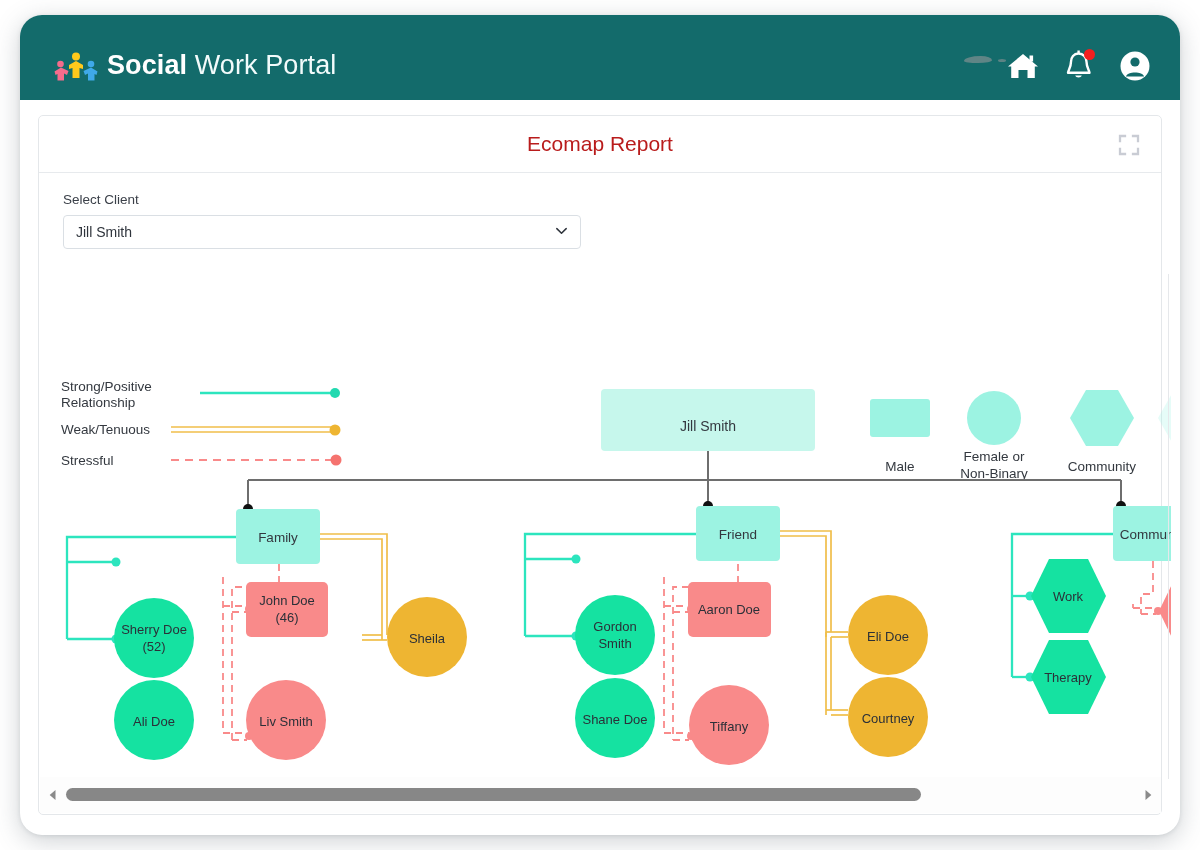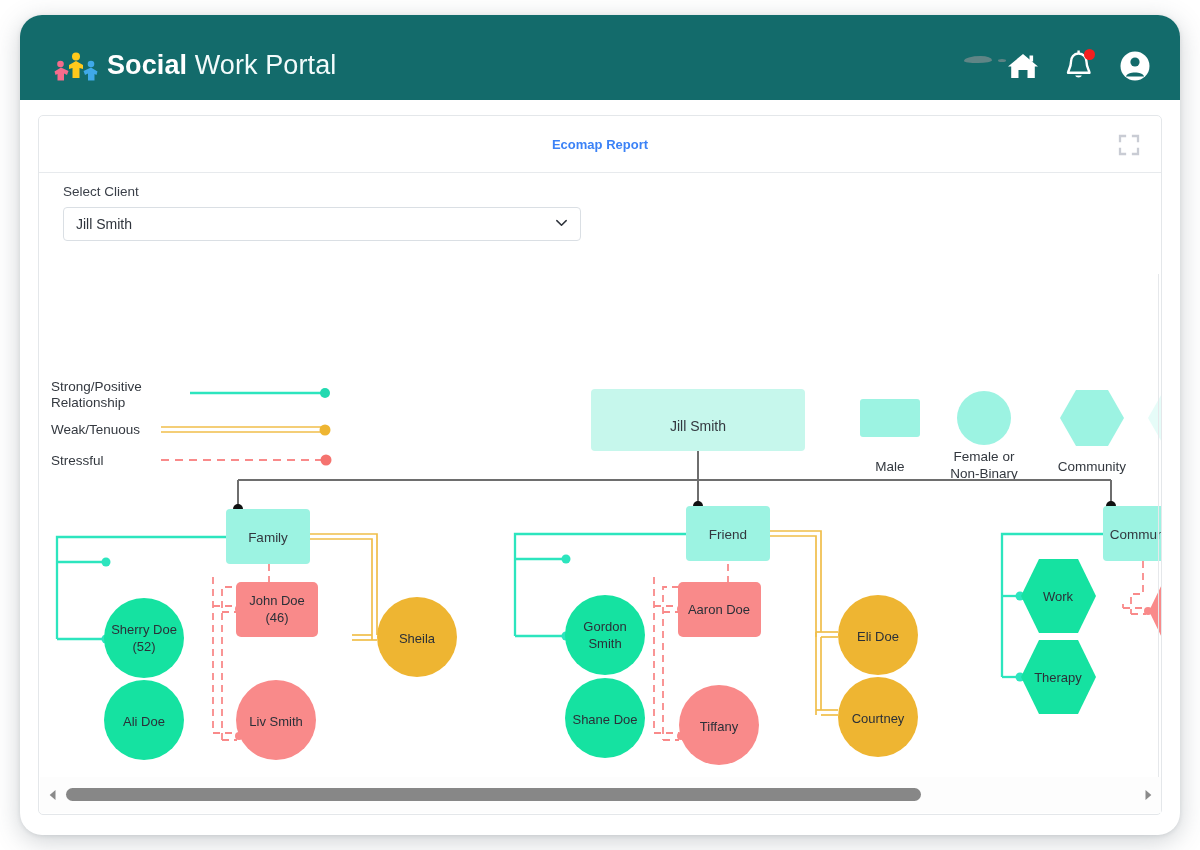--- a/index.html
+++ b/index.html
@@ -64,41 +64,41 @@
     background: #ffffff;
     border: 1px solid #e4e7ea;
     border-radius: 5px;
   }
   #card-titlebar {
     position: relative;
     height: 57px;
     border-bottom: 1px solid #e7eaed;
     display: flex; align-items: center; justify-content: center;
   }
-  #card-title { font-size: 13px; color: #3b82f6; font-weight: bold; }
+  #card-title { font-size: 21px; color: #b91c1c; }
   #expand-btn {
     position: absolute; right: 20px; top: 17px;
     width: 24px; height: 24px; cursor: pointer;
   }
   
-  #select-client-block { position: absolute; left: 24px; top: 68px; }
+  #select-client-block { position: absolute; left: 24px; top: 76px; }
   #select-client-label { font-size: 13.5px; color: #3b4049; margin-bottom: 8px; }
   #client-select {
     width: 518px; height: 34px;
     border: 1px solid #dadfe4; border-radius: 4px;
     background: #fff;
     display: flex; align-items: center; justify-content: space-between;
     padding: 0 11px 0 12px;
     cursor: pointer;
   }
   #client-select-value { font-size: 14px; color: #2f343c; }
   
   #ecomap-canvas {
     position: absolute;
-    left: 1px; top: 158px;
+    left: 11px; top: 158px;
     width: 1121px; height: 505px;
     overflow: hidden;
   }
   #ecomap-canvas svg { display:block; }
   
   #hscroll-area {
     position: absolute;
     left: 1px; bottom: 1px;
     width: 1121px; height: 36px;
     background: #fdfdfd;

